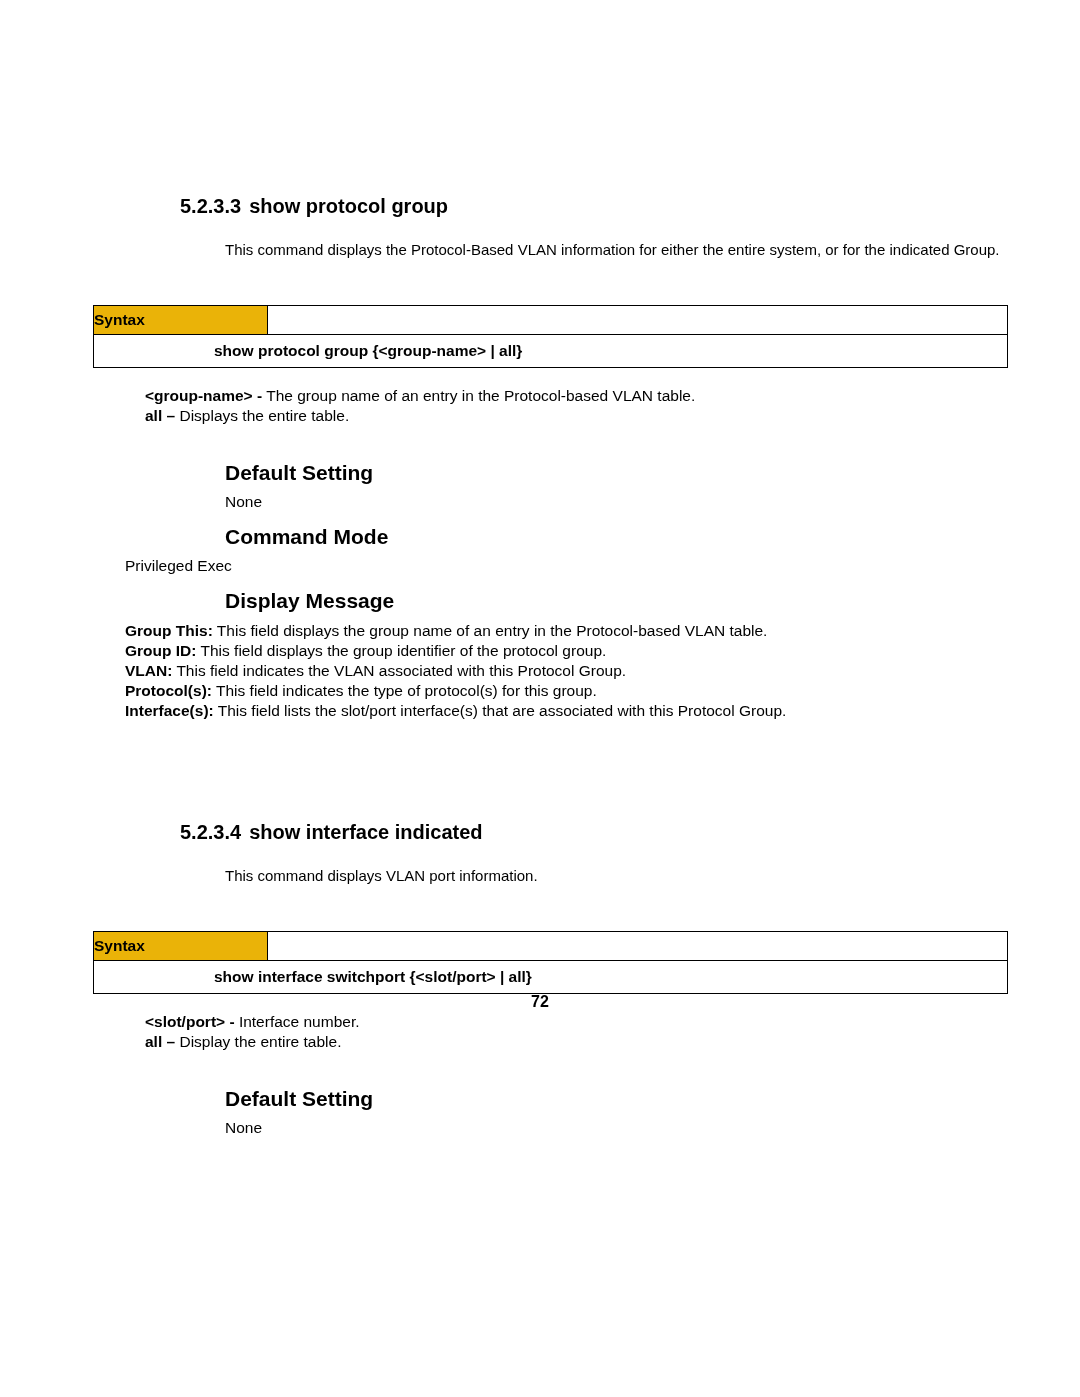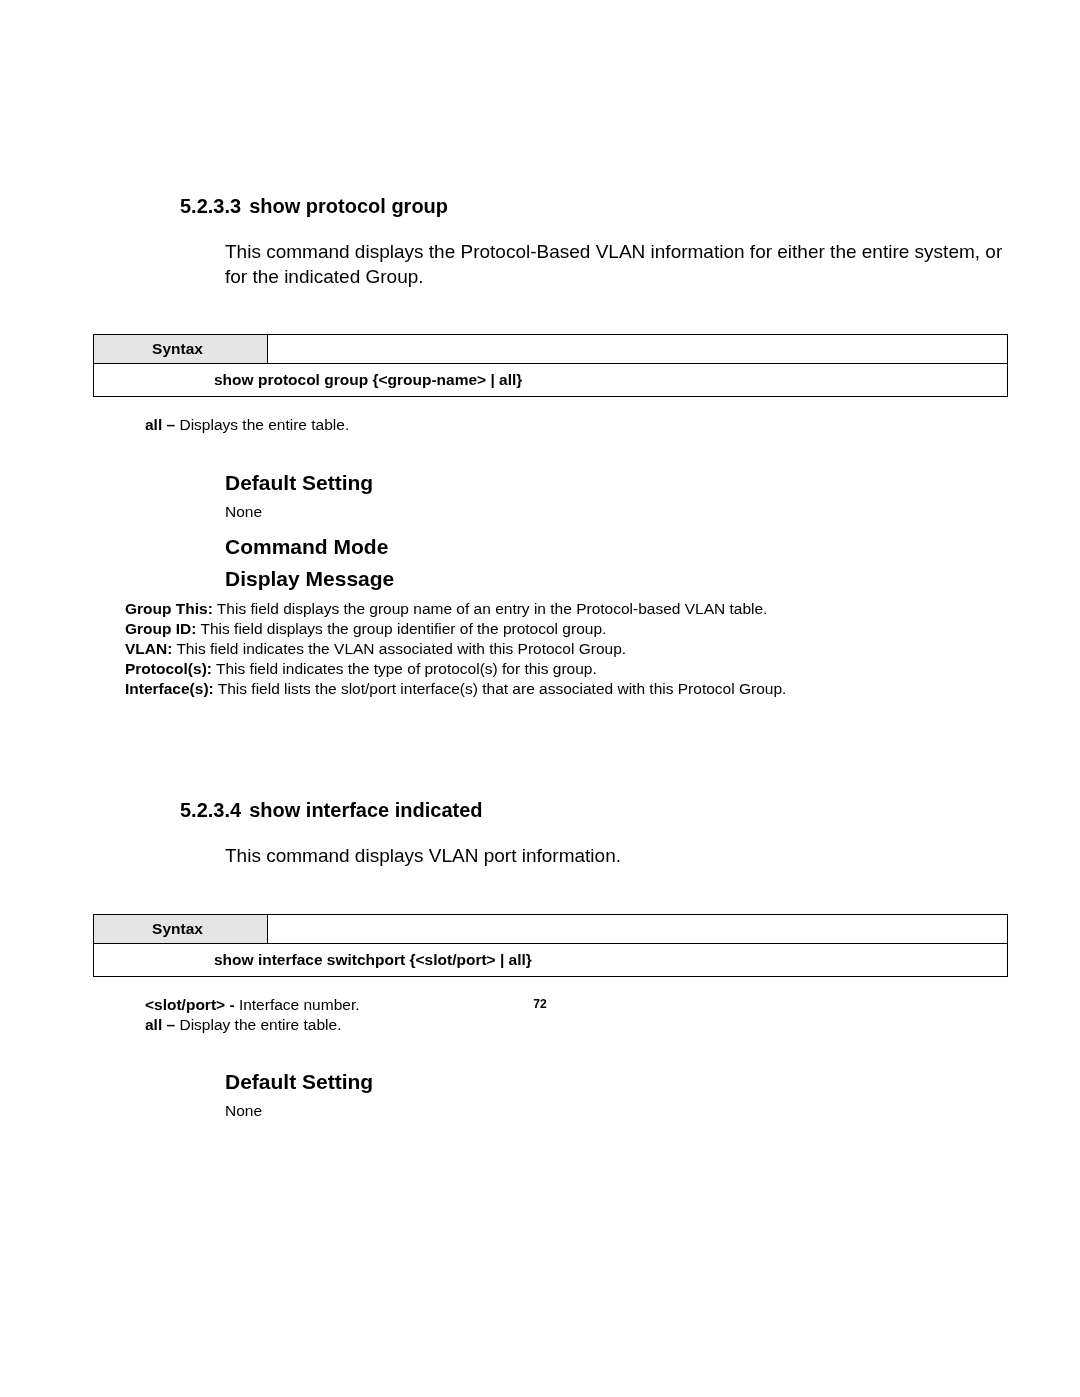--- a/index.html
+++ b/index.html
@@ -22,38 +22,38 @@
     .section-heading {
       font-size: 20px;
       font-weight: bold;
       margin: 0 0 22px 55px;
     }
     .section-number {
       font-weight: bold;
       margin-right: 8px;
     }
     .intro {
-      font-size: 19px;
+      font-size: 15px;
       line-height: 1.3;
       margin: 2px 0 45px 100px;
     }
     .syntax-box {
       border: 1.5px solid #000;
       margin-left: -32px;
       width: calc(100% + 32px);
     }
     .syntax-header {
       display: flex;
     }
     .syntax-label-cell {
-      background: #e5e5e5;
+      background: #eab308;
       border-right: 1.5px solid #000;
       border-bottom: 1.5px solid #000;
       padding: 5px 6px 5px 0;
-      text-align: center;
+      text-align: left;
       font-weight: bold;
       font-size: 15.5px;
       flex: 0 0 174px;
     }
     .syntax-header-blank {
       flex: 1;
       border-bottom: 1.5px solid #000;
     }
     .syntax-body {
       padding: 7px 0 7px 120px;
@@ -82,21 +82,21 @@
     .display-block {
       font-size: 15.5px;
       line-height: 1.3;
       margin: 4px 0 0 0;
     }
     .page-number {
       position: absolute;
       bottom: 200px;
       left: 0; right: 0;
       text-align: center;
-      font-size: 12px;
+      font-size: 16px;
       font-weight: bold;
     }
   </style>
 </head>
 <body>
 
 <div class="page">
 
   <div class="section">
     <div class="section-heading">
@@ -106,27 +106,29 @@
 
     <div class="syntax-box">
       <div class="syntax-header">
         <div class="syntax-label-cell">Syntax</div>
         <div class="syntax-header-blank"></div>
       </div>
       <div class="syntax-body">show protocol group {&lt;group-name&gt; | all}</div>
     </div>
 
     <div class="params">
+      <div><span class="bold">&lt;group-name&gt; -</span><span> The group name of an entry in the Protocol-based VLAN table.</span></div>
       <div><span class="bold">all –</span><span> Displays the entire table.</span></div>
     </div>
 
     <div class="sub-heading">Default Setting</div>
     <div class="sub-value">None</div>
 
     <div class="sub-heading">Command Mode</div>
+    <div class="sub-value-left">Privileged Exec</div>
 
     <div class="sub-heading">Display Message</div>
 
     <div class="display-block">
       <div><span class="bold">Group This:</span><span> This field displays the group name of an entry in the Protocol-based VLAN table.</span></div>
       <div><span class="bold">Group ID:</span><span> This field displays the group identifier of the protocol group.</span></div>
       <div><span class="bold">VLAN:</span><span> This field indicates the VLAN associated with this Protocol Group.</span></div>
       <div><span class="bold">Protocol(s):</span><span> This field indicates the type of protocol(s) for this group.</span></div>
       <div><span class="bold">Interface(s):</span><span> This field lists the slot/port interface(s) that are associated with this Protocol Group.</span></div>
     </div>

